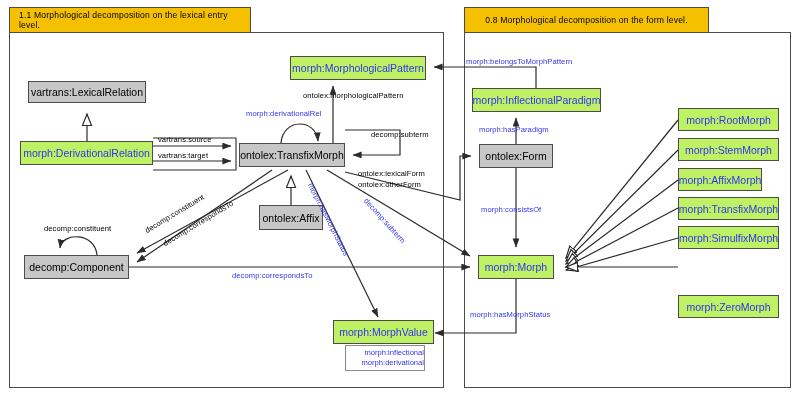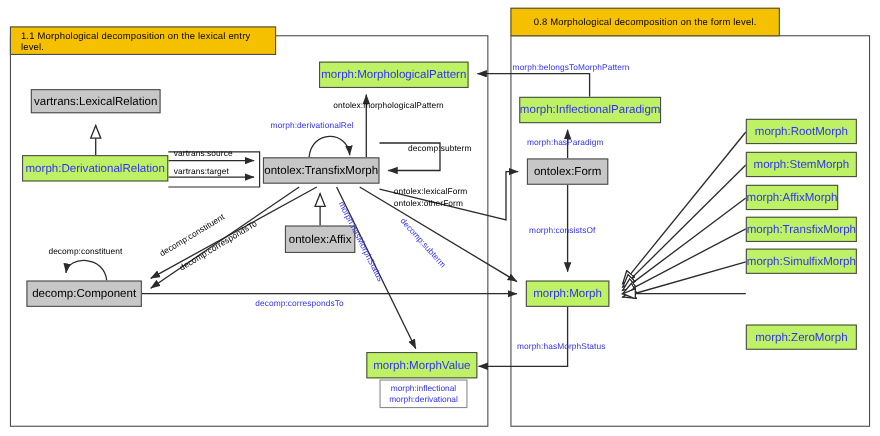--- a/index.html
+++ b/index.html
@@ -96,21 +96,21 @@
     text-align: center;
     padding-top: 2px;
   }
 </style>
 </head>
 <body>
 
 <div id="canvas">
 
   <div class="panel" style="left:9px; top:32px; width:435px; height:356px;"></div>
-  <div class="panel-title" style="left:9px; top:7px; width:242px; height:26px;margin-top:17px;">1.1 Morphological decomposition on the lexical entry level.</div>
+  <div class="panel-title" style="left:9px; top:7px; width:242px; height:26px;">1.1 Morphological decomposition on the lexical entry level.</div>
 
   <div class="panel" style="left:464px; top:32px; width:327px; height:356px;"></div>
   <div class="panel-title centered" style="left:464px; top:7px; width:245px; height:26px;">0.8 Morphological decomposition on the form level.</div>
 
   <svg class="layer" viewBox="0 0 800 396">
     <defs>
       <marker id="arrowFilled" markerWidth="10" markerHeight="10" refX="8.6" refY="3.4" orient="auto" markerUnits="userSpaceOnUse">
         <path d="M0,0 L9,3.4 L0,6.8 z" fill="#2b2b2b"></path>
       </marker>
       <marker id="arrowHollow" markerWidth="14" markerHeight="14" refX="12.2" refY="5.2" orient="auto" markerUnits="userSpaceOnUse">
@@ -173,21 +173,21 @@
   <div class="node grey" style="left:239px; top:143px; width:106px; height:24px;">ontolex:TransfixMorph</div>
 
   <div class="node grey" style="left:259px; top:205px; width:64px; height:25px;">ontolex:Affix</div>
 
   <div class="node grey" style="left:24px; top:255px; width:105px; height:24px;">decomp:Component</div>
 
   <div class="node blue" style="left:290px; top:56px; width:136px; height:24px;">morph:MorphologicalPattern</div>
 
   <div class="node blue" style="left:333px; top:320px; width:101px; height:24px;">morph:MorphValue</div>
 
-  <div class="valbox" style="left:345px; top:345px; width:80px; height:26px;">
+  <div class="valbox" style="left:345px; top:345px; width:80px; height:26px;text-align:right;">
     <div>morph:inflectional</div>
     <div>morph:derivational</div>
   </div>
 
   <div class="node blue" style="left:472px; top:88px; width:129px; height:24px;">morph:InflectionalParadigm</div>
 
   <div class="node grey" style="left:479px; top:144px; width:74px; height:24px;">ontolex:Form</div>
 
   <div class="node blue" style="left:478px; top:255px; width:76px; height:24px;">morph:Morph</div>
 

